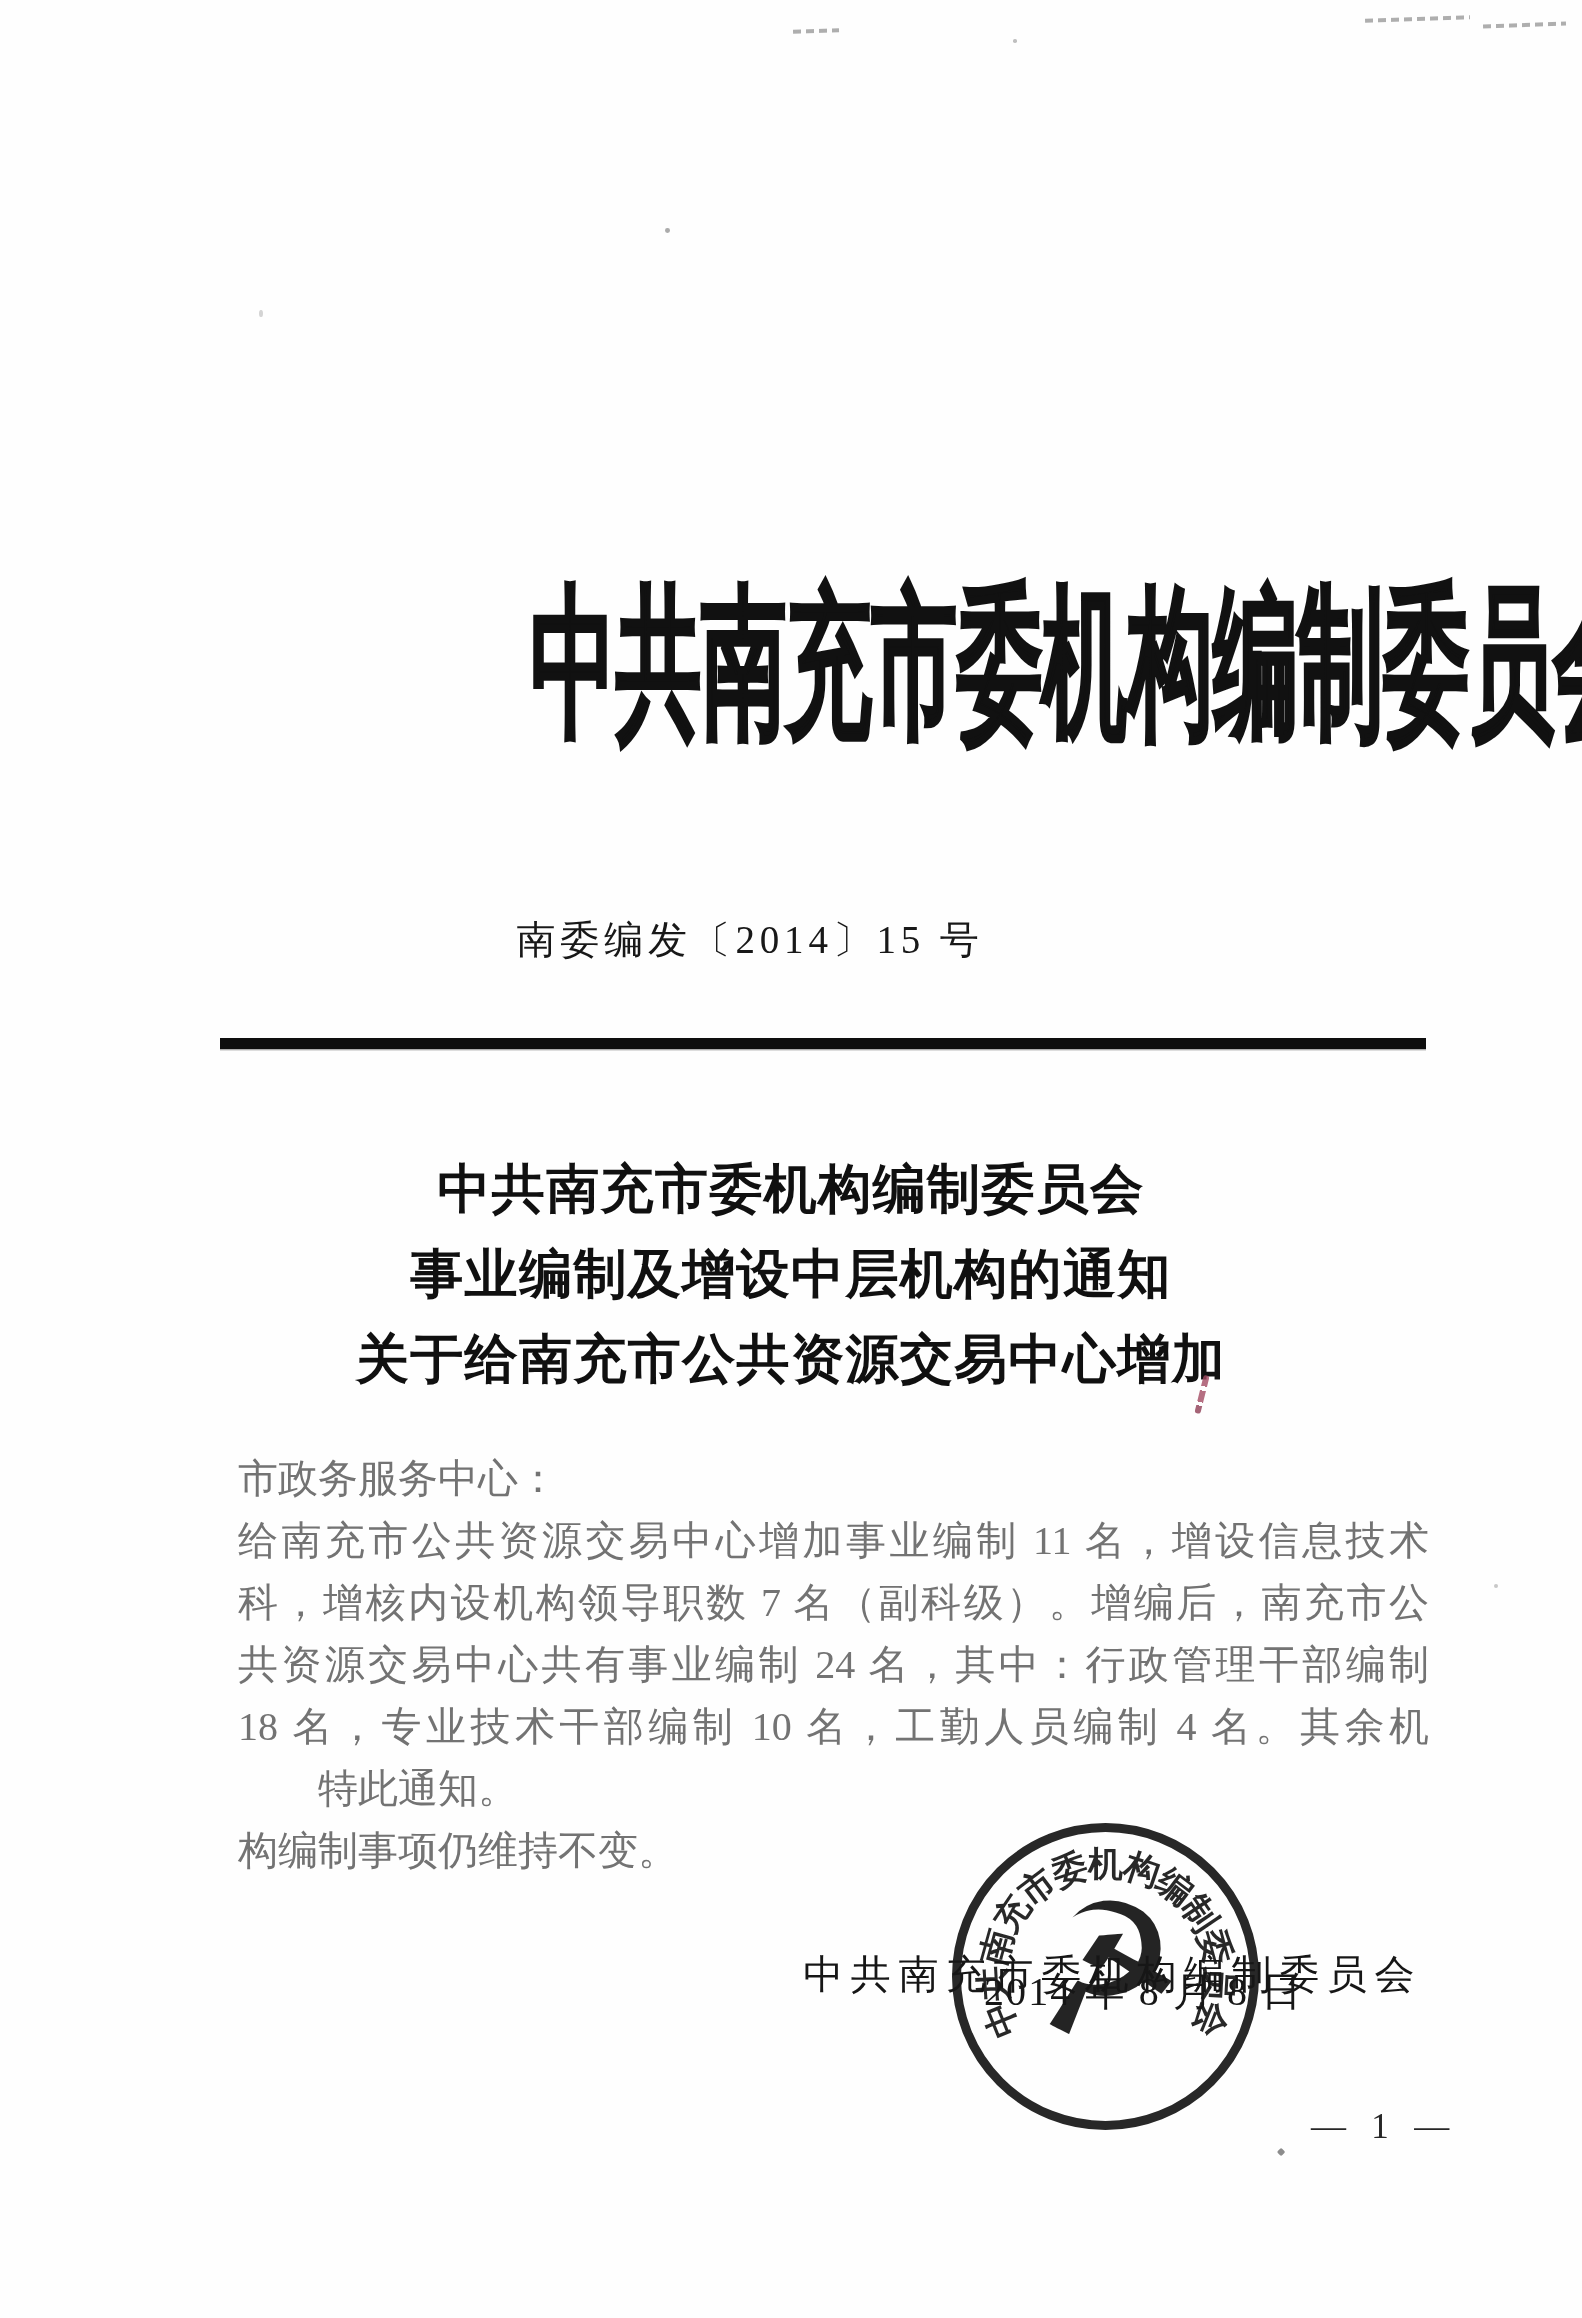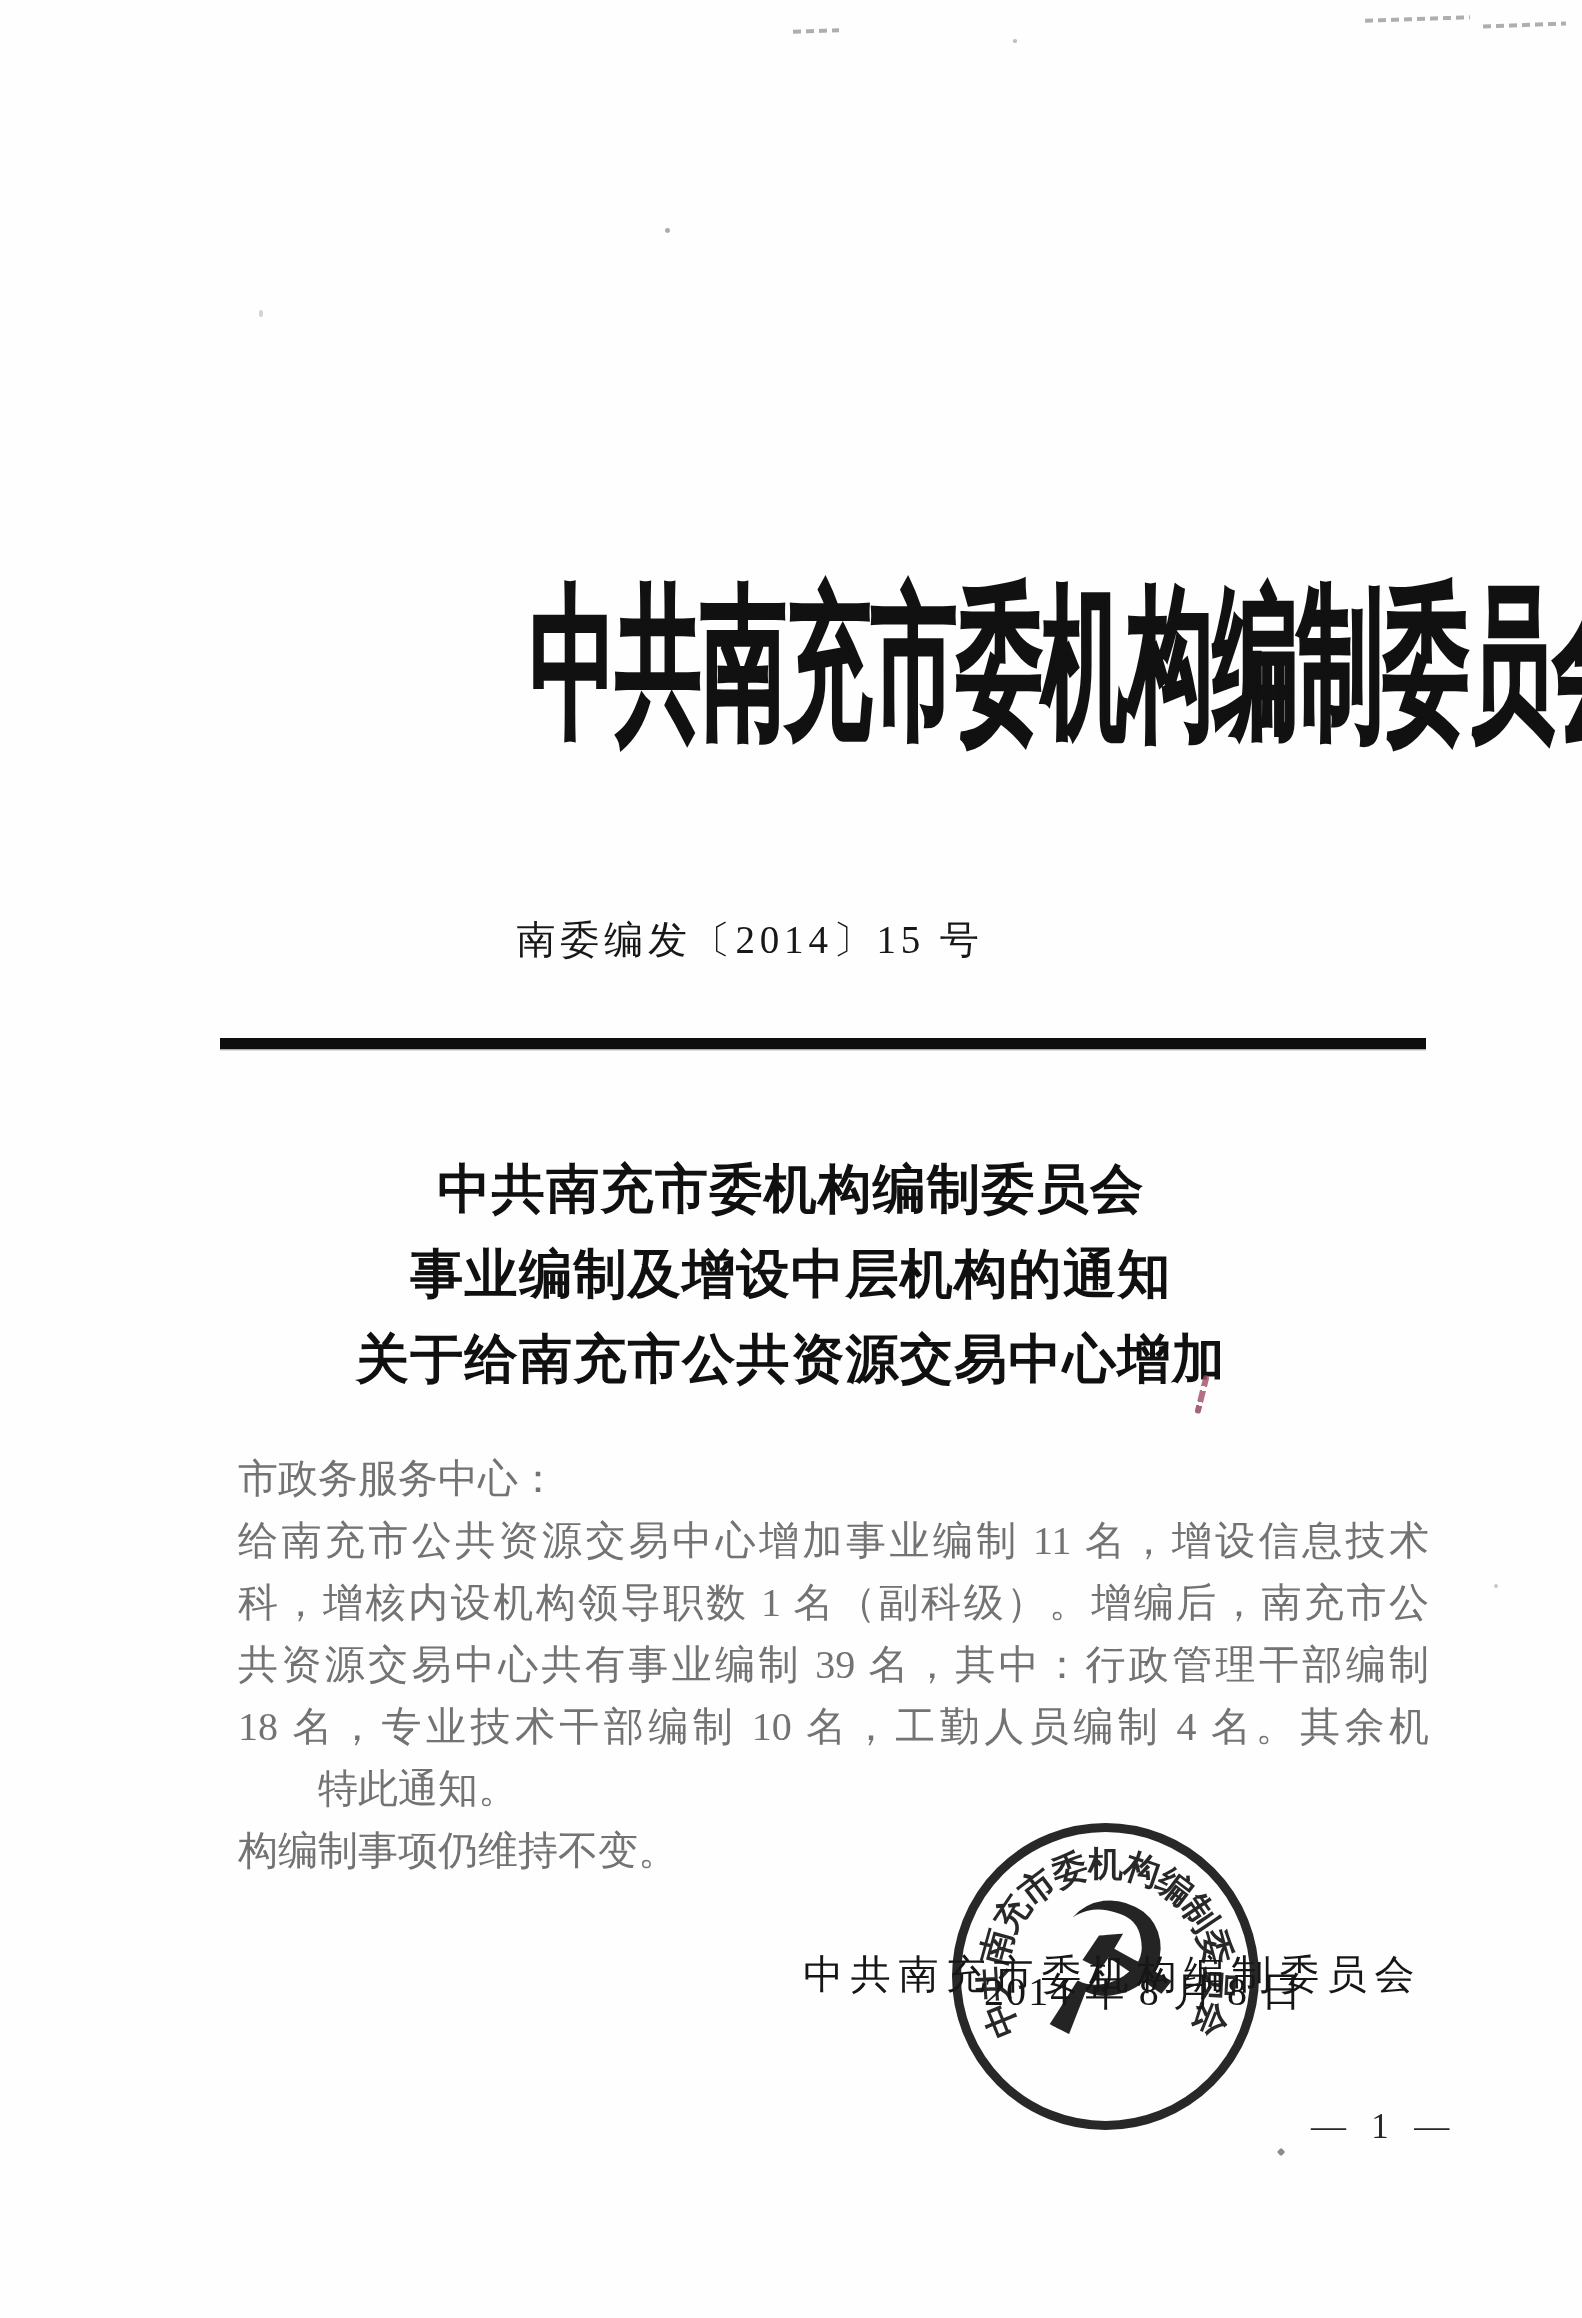--- a/index.html
+++ b/index.html
@@ -102,22 +102,22 @@
     <div>中共南充市委机构编制委员会</div>
     <div>事业编制及增设中层机构的通知</div>
     <div>关于给南充市公共资源交易中心增加</div>
   </div>
 
   <div class="red-mark"></div>
 
   <div class="body-block">
     <div class="line">市政务服务中心：</div>
     <div class="line j">给南充市公共资源交易中心增加事业编制 11 名，增设信息技术</div>
-    <div class="line j">科，增核内设机构领导职数 1 名（副科级）。增编后，南充市公</div>
-    <div class="line j">共资源交易中心共有事业编制 39 名，其中：行政管理干部编制</div>
+    <div class="line j">科，增核内设机构领导职数 7 名（副科级）。增编后，南充市公</div>
+    <div class="line j">共资源交易中心共有事业编制 24 名，其中：行政管理干部编制</div>
     <div class="line j">18 名，专业技术干部编制 10 名，工勤人员编制 4 名。其余机</div>
     <div class="line indent">特此通知。</div>
     <div class="line">构编制事项仍维持不变。</div>
   </div>
 
   <div class="signature">中共南充市委机构编制委员会</div>
   <div class="sign-date">2014 年 8 月 8 日</div>
 
   <div class="seal">
     <div class="seal-ring"></div>

